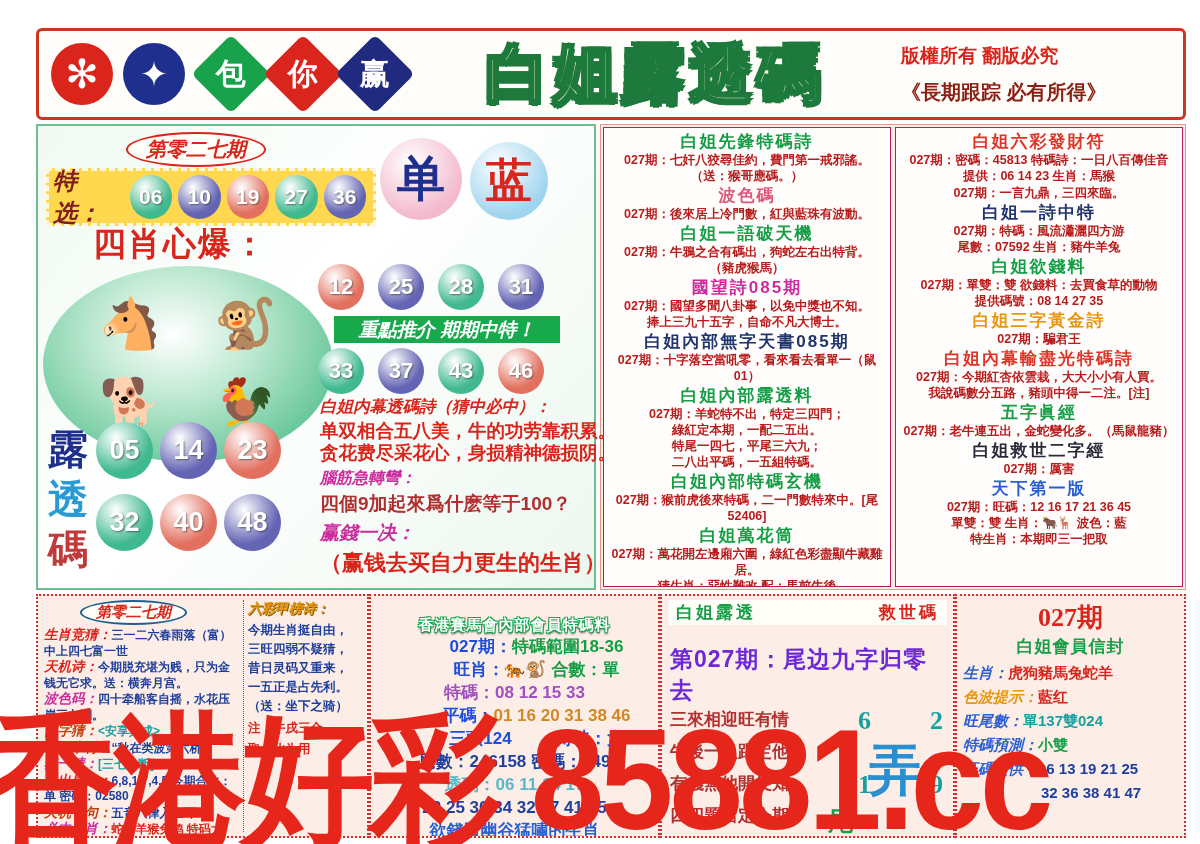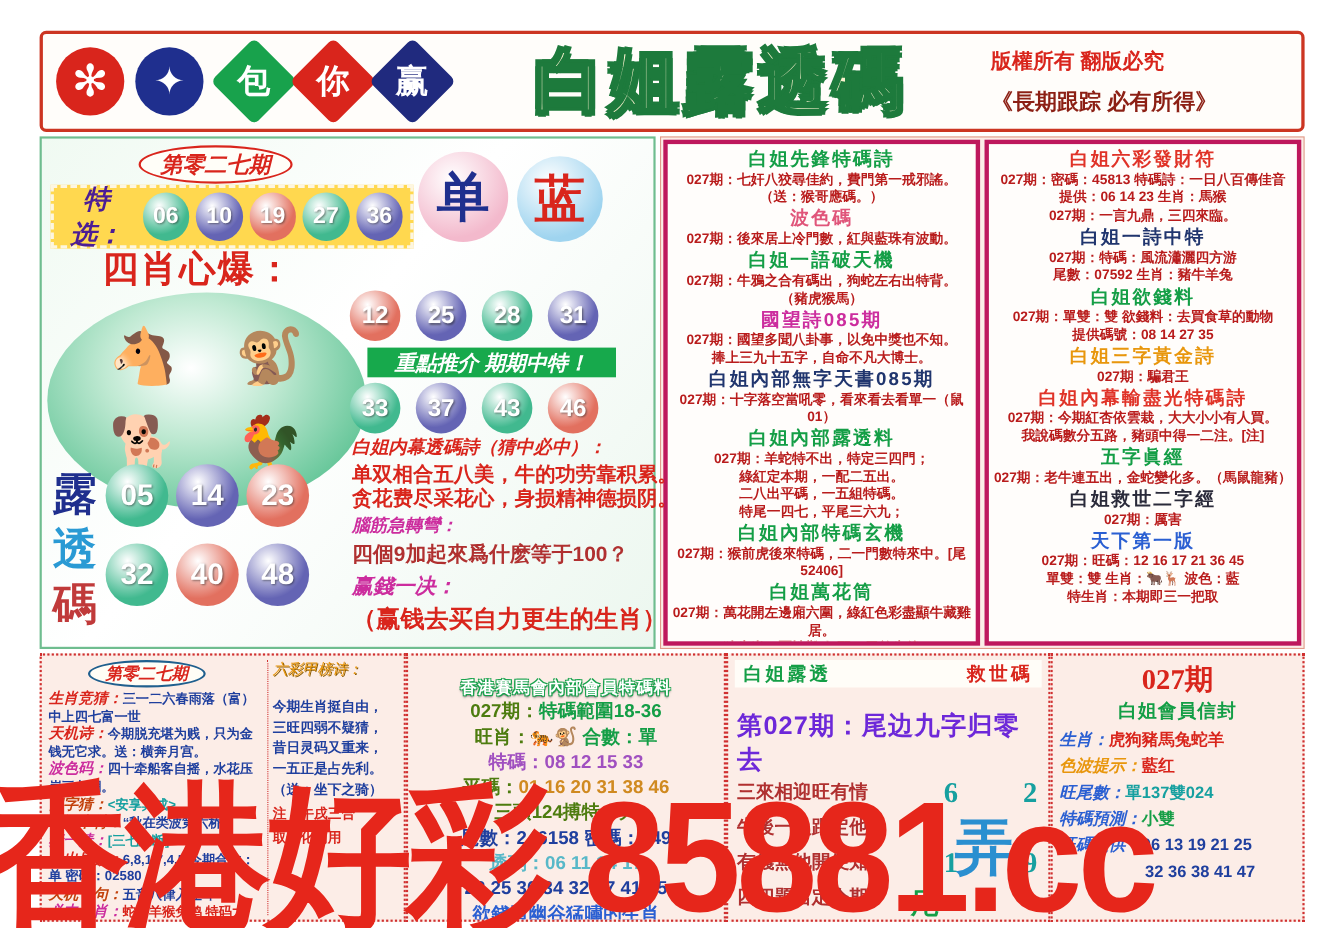--- a/index.html
+++ b/index.html
@@ -24,34 +24,34 @@
     text-shadow:3px 3px 0 #1d7a3c,-3px -3px 0 #1d7a3c,3px -3px 0 #1d7a3c,-3px 3px 0 #1d7a3c,0 4px 0 #1d7a3c; }
   .hdr-right { width:270px; text-align:left; }
   .hdr-copy { color:#d9251c; font-weight:bold; font-size:19px; margin-bottom:10px; }
   .hdr-slogan { color:#8c1f14; font-weight:bold; font-size:20px; }
 
   
   .main { position:absolute; left:36px; top:124px; width:1150px; height:466px; display:flex; }
   .left-panel { position:relative; width:560px; height:466px; border:2px solid var(--leftBorder,#6fbd8f);
     background:linear-gradient(130deg,#f0faf2,#ffffff 45%,#ecf7ef); flex:0 0 auto; }
   .cols-wrap { flex:1; display:flex; background:var(--panelPink,#fcede7); border:1px solid #e09a8a; margin-left:4px; }
-  .mid-col,.right-col { flex:1; background:#fffdfb; margin:2px; border:4px solid #be185d; padding:3px 4px; overflow:hidden; }
+  .mid-col,.right-col { flex:1; background:#fffdfb; margin:2px; border:1px solid #be185d; padding:3px 4px; overflow:hidden; }
 
   .sec { text-align:center; margin-bottom:1px; }
   .sec-title { font-size:17px; font-weight:bold; letter-spacing:2px; line-height:21px; }
   .sec-line { font-size:12.5px; font-weight:bold; color:#b91c1c; line-height:16px; }
 
   
   .oval-issue { position:absolute; left:88px; top:6px; border:2px solid #d9251c; border-radius:50%;
     padding:2px 18px; color:#d9251c; font-style:italic; font-weight:bold; font-size:20px;
     font-family:"Liberation Serif","DejaVu Serif",serif; background:#fffef8; }
   .texuan { position:absolute; left:8px; top:42px; width:330px; height:58px; background:var(--yellow,#ffd84f);
     border:3px dashed #fdf6e0; display:flex; align-items:center; padding:0 4px; }
-  .texuan-label { color:#4c1d95; font-weight:bold; font-style:italic; font-size:24px; margin-right:4px;
-    font-family:"Liberation Serif","DejaVu Serif",serif;text-align:center; }
+  .texuan-label { color:#7f1d1d; font-weight:bold; font-style:italic; font-size:24px; margin-right:4px;
+    font-family:"Liberation Serif","DejaVu Serif",serif; }
   .ball { border-radius:50%; display:flex; align-items:center; justify-content:center;
     color:#fff; font-weight:bold; text-shadow:1px 1px 2px rgba(0,0,0,.45); }
   .ball.g { background:radial-gradient(circle at 35% 28%,#fff 0%,var(--ballGreen,#41b98f) 62%); }
   .ball.b { background:radial-gradient(circle at 35% 28%,#fff 0%,var(--ballBlue,#6464b4) 62%); }
   .ball.r { background:radial-gradient(circle at 35% 28%,#fff 0%,var(--ballRed,#e2705f) 62%); }
   .ball-sm { width:44px; height:44px; font-size:21px; margin:0 3px; }
   .ball-md { width:46px; height:46px; font-size:22px; position:absolute; }
   .ball-lg { width:57px; height:57px; font-size:27px; position:absolute; }
   .big-round { position:absolute; border-radius:50%; display:flex; align-items:center; justify-content:center;
     font-weight:bold; }
@@ -85,29 +85,29 @@
   .bp3 { width:295px; }
   .bp4 { width:231px; }
   .bp1-left { flex:1; padding-right:2px; }
   .bp1-right { width:118px; border-left:1px dotted #d03030; padding-left:4px; }
   .oval-issue2 { display:inline-block; border:2px solid #1f5f8e; border-radius:50%; padding:1px 14px;
     color:#d9251c; font-style:italic; font-weight:bold; font-size:15px; margin:0 0 2px 36px; background:#fffdf6;
     font-family:"Liberation Serif","DejaVu Serif",serif; }
   .row12 { font-size:12px; line-height:15.5px; color:#1f3f9e; font-weight:bold; }
   .row12 .lbl { font-style:italic; font-family:"Liberation Serif","DejaVu Serif",serif; font-size:13.5px; }
   .lbl-red { color:#d9251c; } .lbl-mag { color:#cc2d9e; } .lbl-navy { color:#c2410c; } .val-teal { color:#16a0a0; }
-  .sub-title { color:#e8960c; font-weight:normal; font-style:italic; font-size:13.5px;
-    text-shadow:1px 1px 0 #8a5a00; margin-bottom:15px; }
+  .sub-title { color:#e8960c; font-weight:bold; font-style:italic; font-size:13.5px;
+    text-shadow:1px 1px 0 #8a5a00; margin-bottom:3px; }
   .sub-line { color:#1f3f9e; font-weight:bold; font-size:12.5px; line-height:19px; }
   .sub-note { color:#d9251c; font-weight:bold; font-size:12.5px; line-height:17px; margin-top:4px; }
 
   .bp2-title { font-size:15px; font-weight:bold; letter-spacing:1px; color:#fff;
     text-shadow:1px 1px 0 #18a24c,-1px -1px 0 #18a24c,1px -1px 0 #18a24c,-1px 1px 0 #18a24c,0 2px 2px #555;margin-top:16px; }
   .bp2-row { font-size:17px; font-weight:bold; line-height:23px; }
-  .c-red{color:#4d7c0f;} .c-green{color:#149e46;} .c-purple{color:#a050c0;} .c-orange{color:#d08a20;}
+  .c-red{color:#1d4ed8;margin-left:44px;} .c-green{color:#149e46;} .c-purple{color:#a050c0;} .c-orange{color:#d08a20;}
   .c-navy{color:#1f3f9e;} .c-teal{color:#58b8c8;} .c-blue{color:#2a5fd2;}
 
   .bp3-hdr { display:flex; justify-content:space-between; background:#fffdf8; padding:1px 8px; }
   .bp3-hdr .h-l { color:#149e46; font-weight:bold; font-size:17px; letter-spacing:3px;
     font-family:"Liberation Serif","DejaVu Serif",serif; }
   .bp3-hdr .h-r { color:#d9251c; font-weight:bold; font-size:17px; letter-spacing:3px;
     font-family:"Liberation Serif","DejaVu Serif",serif; }
   .bp3-line1 { color:#6d28d9; font-weight:bold; font-size:23px; margin:19px 0 2px 2px; letter-spacing:1px; }
   .bp3-body { position:relative; height:128px; }
   .bp3-poem { position:absolute; left:2px; color:#b03030; font-weight:bold; font-size:17px;
@@ -242,22 +242,22 @@
             <div class="sec-line">捧上三九十五字，自命不凡大博士。</div>
           </div>
         <div class="sec">
             <div class="sec-title" style="color: rgb(32, 53, 110);">白姐內部無字天書085期</div>
             <div class="sec-line">027期：十字落空當吼零，看來看去看單一（鼠01）</div>
           </div>
         <div class="sec">
             <div class="sec-title" style="color: rgb(20, 158, 70);">白姐內部露透料</div>
             <div class="sec-line">027期：羊蛇特不出，特定三四門；</div>
             <div class="sec-line">綠紅定本期，一配二五出。</div>
+            <div class="sec-line">特尾一四七，平尾三六九；</div>
             <div class="sec-line">二八出平碼，一五組特碼。</div>
-            <div class="sec-line">特尾一四七，平尾三六九；</div>
           </div>
         <div class="sec">
             <div class="sec-title" style="color: rgb(20, 158, 70);">白姐內部特碼玄機</div>
             <div class="sec-line">027期：猴前虎後來特碼，二一門數特來中。[尾52406]</div>
           </div>
         <div class="sec">
             <div class="sec-title" style="color: rgb(20, 158, 70);">白姐萬花筒</div>
             <div class="sec-line">027期：萬花開左邊廂六圍，綠紅色彩盡顯牛藏雞居。</div>
             <div class="sec-line">猜生肖：惡性難改 配：馬前牛後</div>
           </div>

